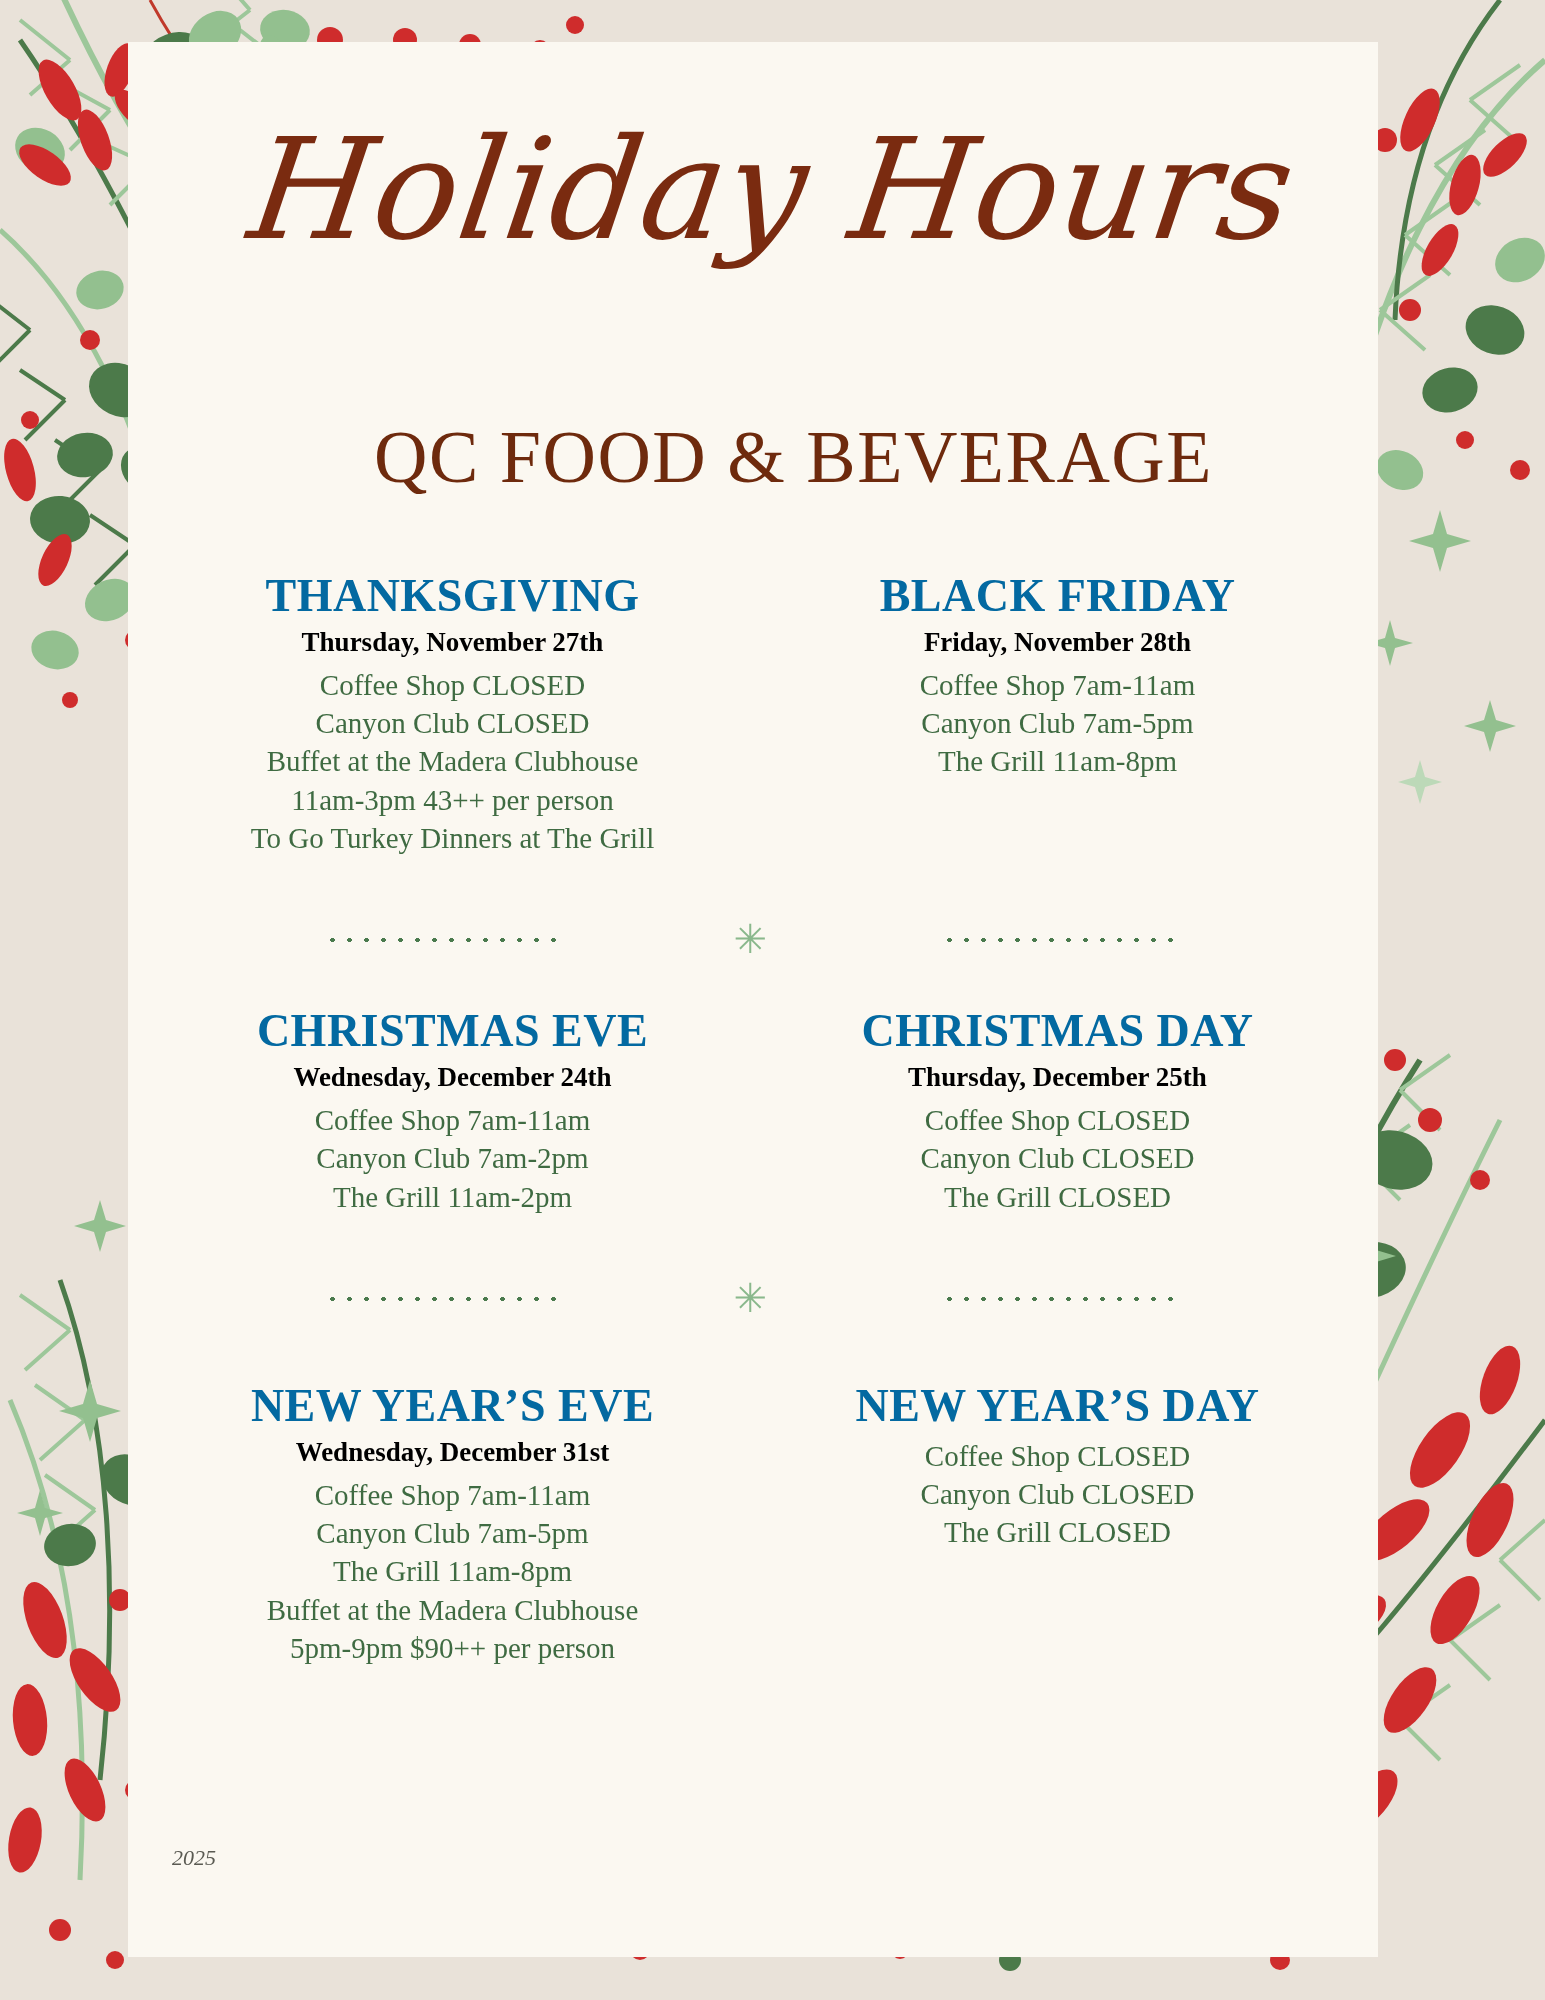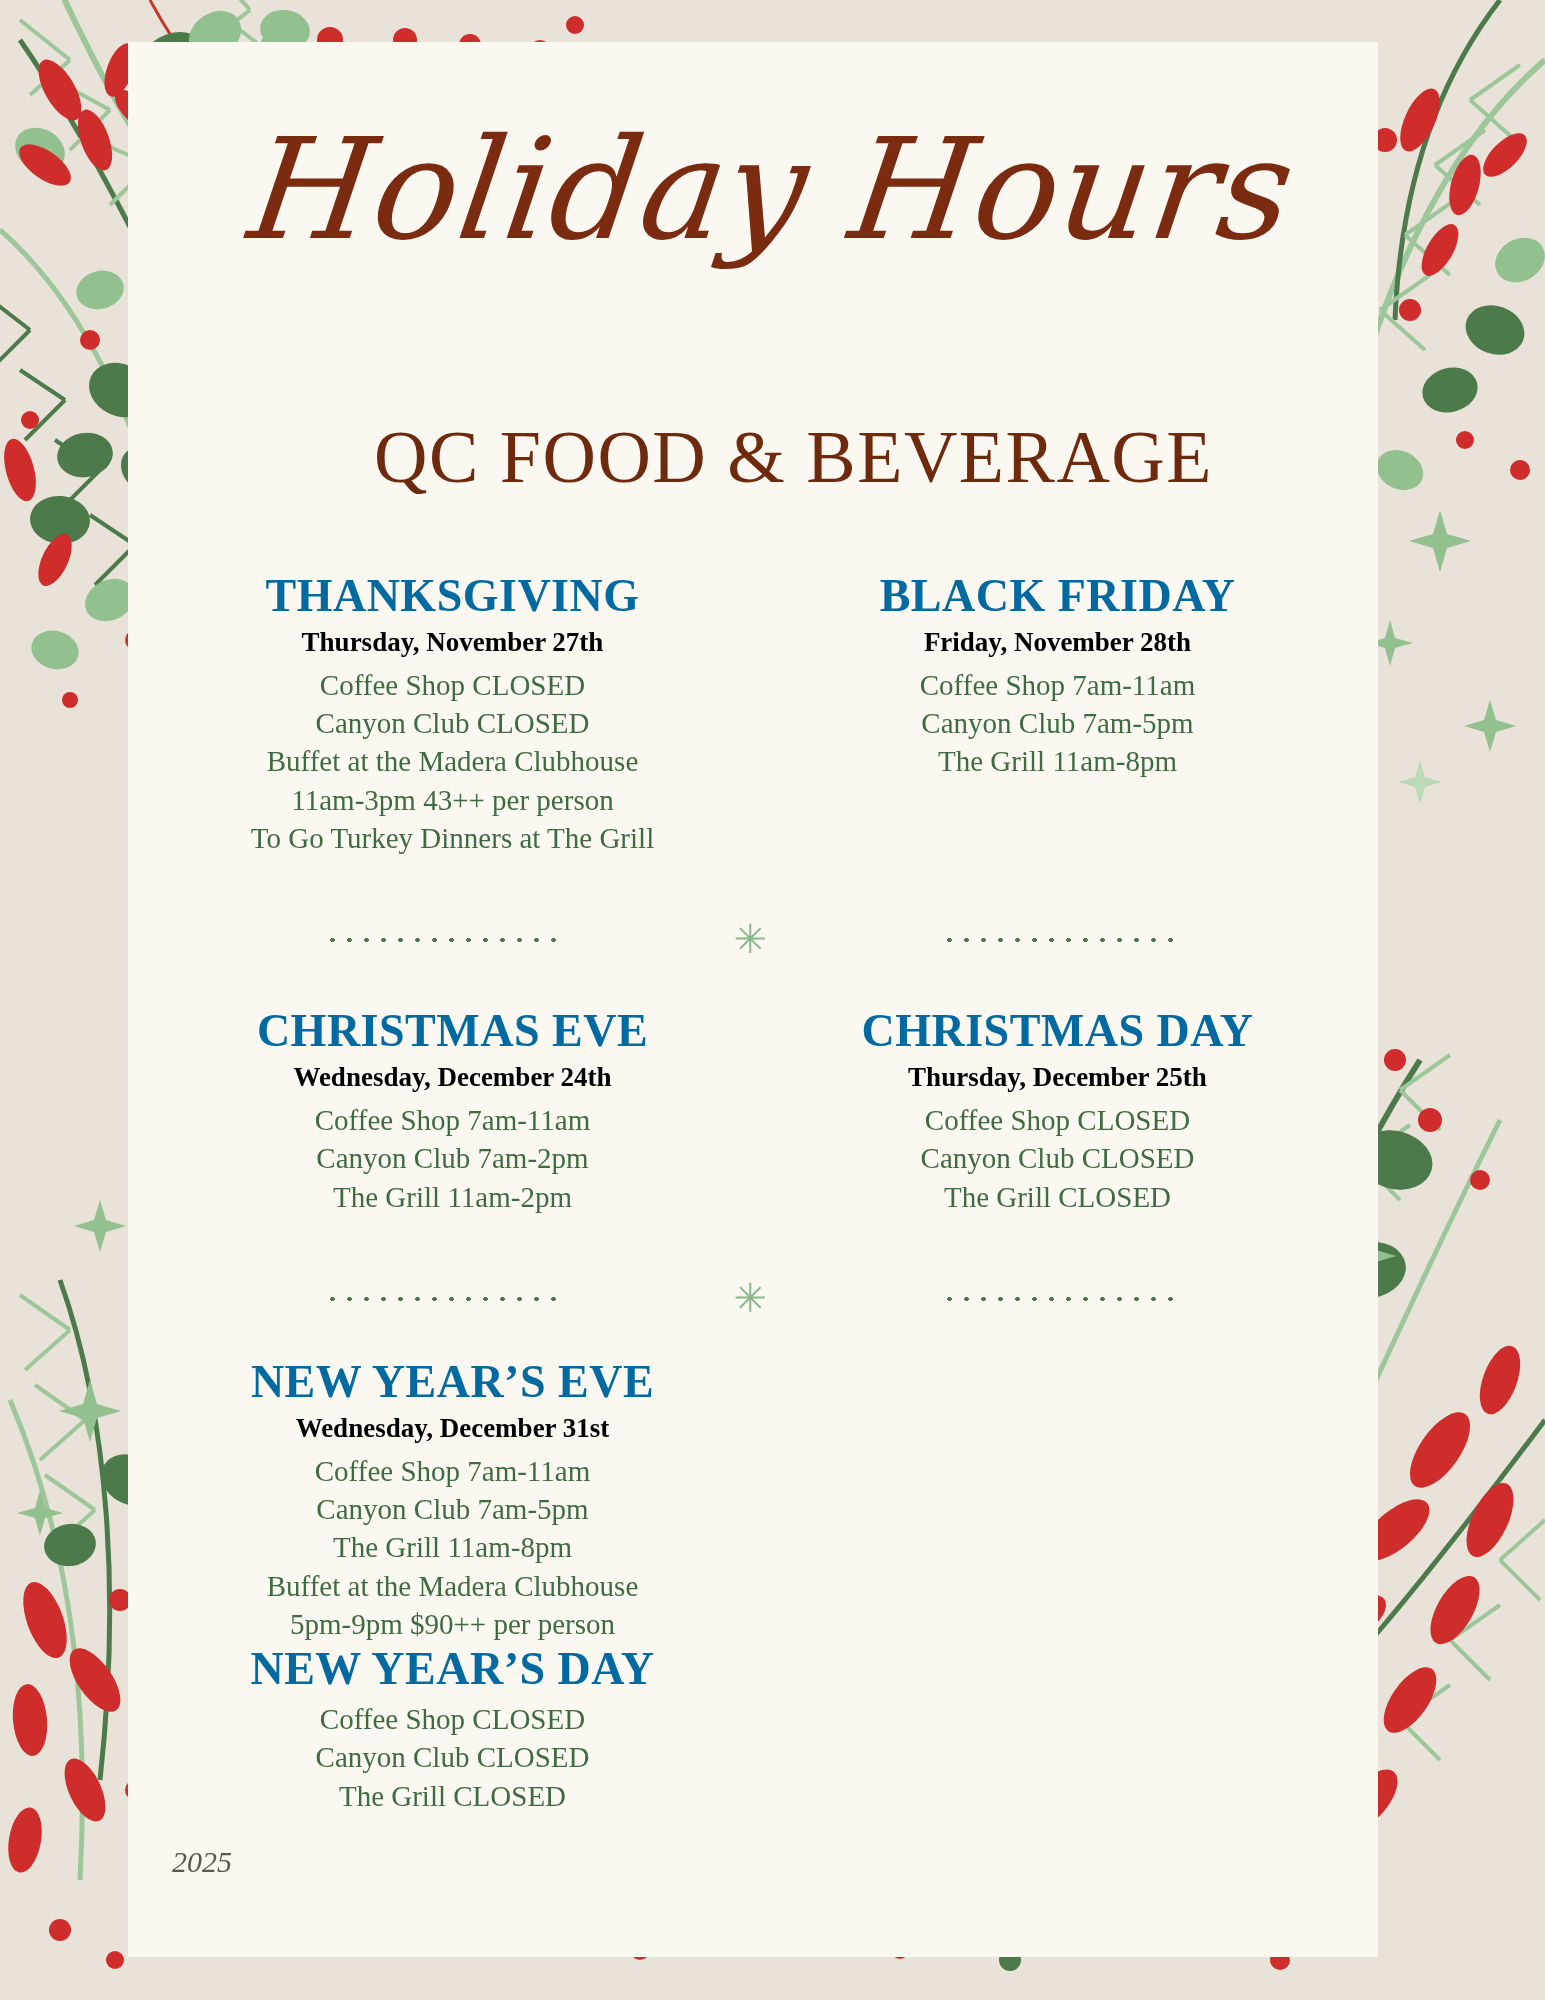--- a/index.html
+++ b/index.html
@@ -145,21 +145,21 @@
   .divider-row .divider-half:first-child .dots { margin-right: 22px; }
   .divider-row .divider-half:last-child  .dots { margin-left: 2px; }
 
   .year {
     position: absolute;
     left: 172px;
     top: 1845px;
     color: #5a5a52;
     font-family: "Liberation Serif", serif;
     font-style: italic;
-    font-size: 30px;
+    font-size: 22px;
     z-index: 10;
   }
 </style>
 </head>
 <body>
 
 <div class="poster">
 
   <div class="deco-layer">
     <svg width="1545" height="2000" viewBox="0 0 1545 2000" xmlns="http://www.w3.org/2000/svg">
@@ -471,21 +471,21 @@
     <div class="divider-row" style="margin-top:46px;">
       <div class="divider-half">
         <div class="dots"></div>
         <div class="star-mid" style="left:auto; right:-12px; transform:none;">✳</div>
       </div>
       <div class="divider-half">
         <div class="dots"></div>
       </div>
     </div>
 
-    <div class="row" style="margin-top:20px;flex-direction:column;">
+    <div class="row" style="margin-top:44px;">
       <div class="cell">
         <div class="event-title">NEW YEAR’S EVE</div>
         <div class="event-date">Wednesday, December 31st</div>
         <div class="event-line">Coffee Shop 7am-11am</div>
         <div class="event-line">Canyon Club 7am-5pm</div>
         <div class="event-line">The Grill 11am-8pm</div>
         <div class="event-line">Buffet at the Madera Clubhouse</div>
         <div class="event-line">5pm-9pm $90++ per person</div>
       </div>
       <div class="cell">

